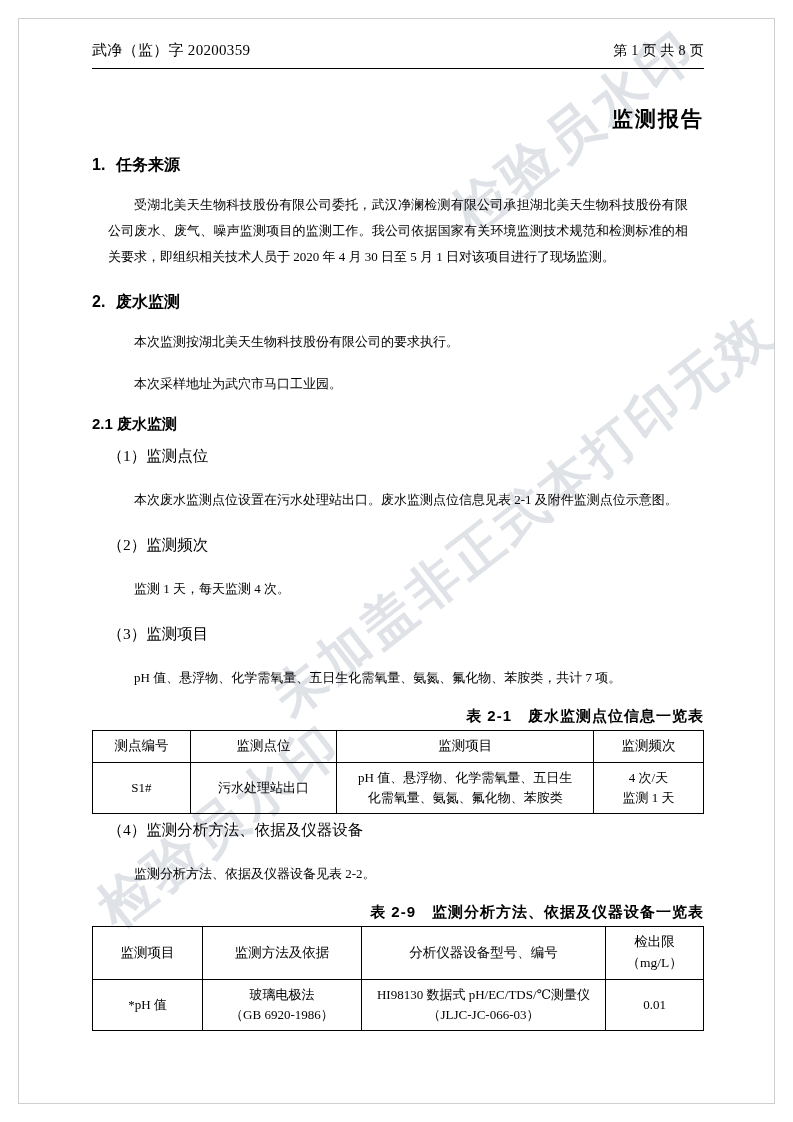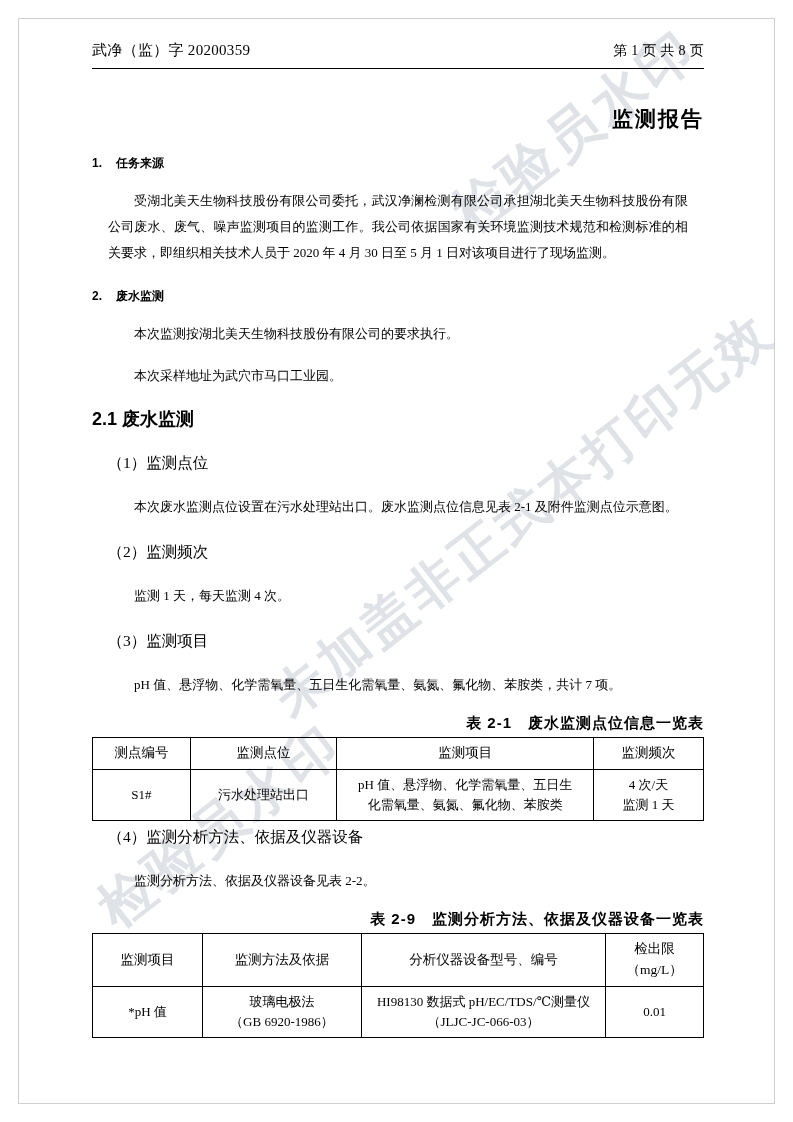--- a/index.html
+++ b/index.html
@@ -54,32 +54,32 @@
     text-align: right;
     font-size: 21px;
     font-weight: bold;
     margin-top: 36px;
     letter-spacing: 2px;
     font-family: "Liberation Sans", sans-serif;
   }
 
   
   .sec-h1 {
-    font-size: 12px;
+    font-size: 16px;
     font-weight: bold;
     margin-top: 22px;
     margin-bottom: 6px;
     font-family: "Liberation Sans", sans-serif;
   }
   .sec-h1 .num { display: inline-block; min-width: 24px; }
   .sec-h2 {
-    font-size: 18px;
+    font-size: 15px;
     font-weight: bold;
     margin-top: 18px;
-    margin-bottom: 16px;
+    margin-bottom: 6px;
     font-family: "Liberation Sans", sans-serif;
   }
 
   p.body {
     font-size: 13px;
     line-height: 2.0;
     margin: 16px;
     text-align: justify;
     text-indent: 2em;
   }

